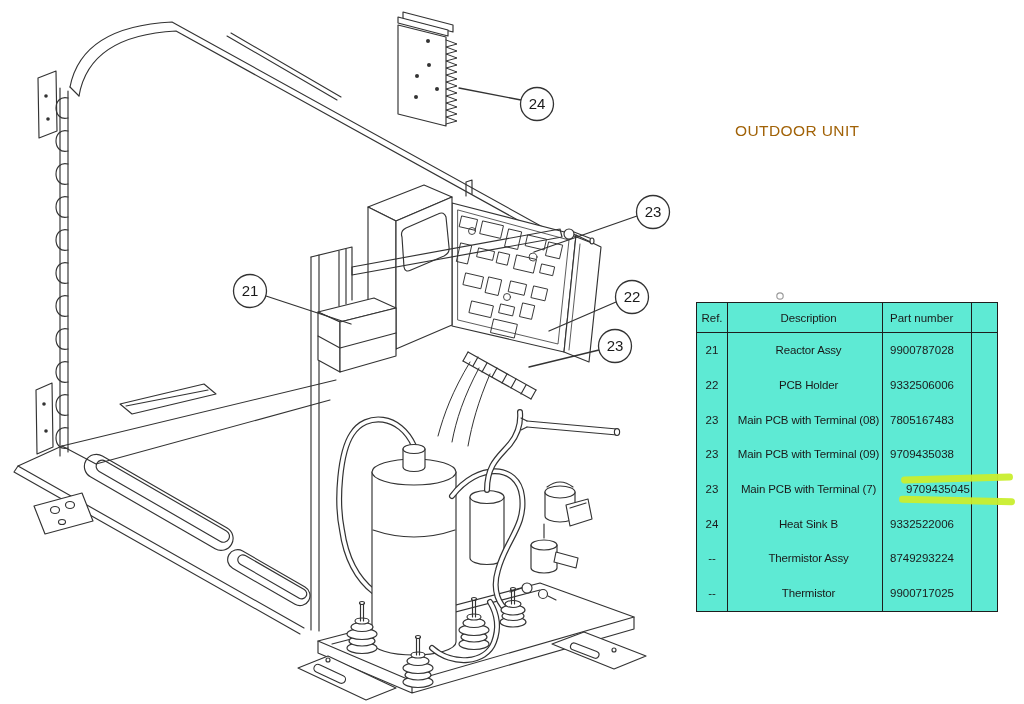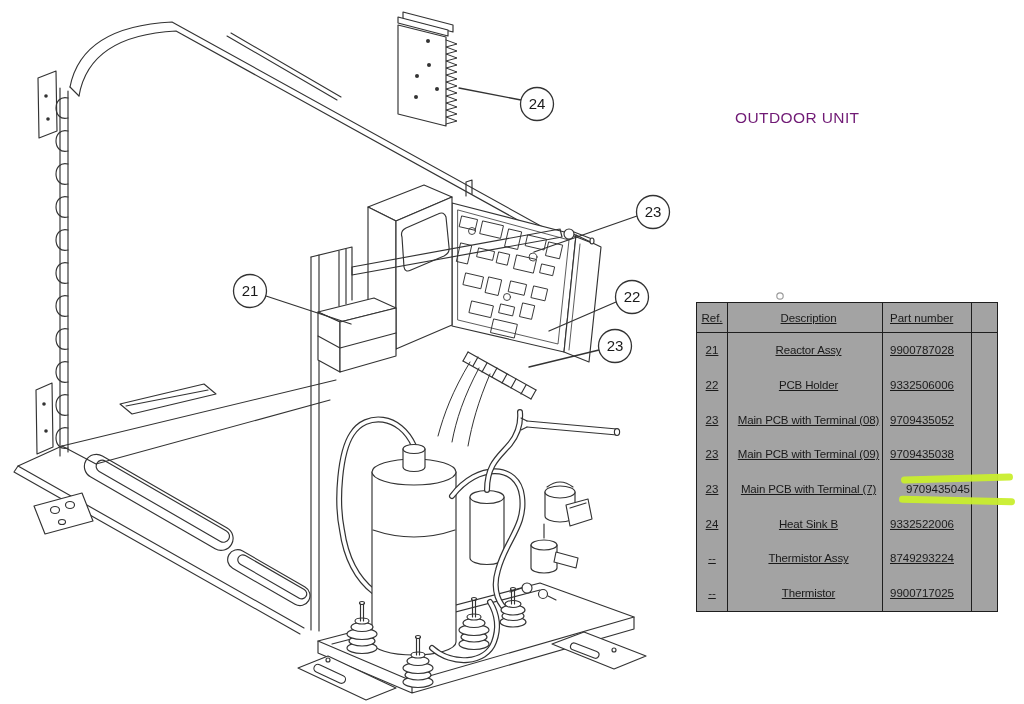--- a/index.html
+++ b/index.html
@@ -1,21 +1,21 @@
 <!DOCTYPE html>
 <html style="--marker: #c9ee2e;"><head>
 <meta charset="utf-8">
 <style>
   html,body{margin:0;padding:0;background:#ffffff;}
   #page{position:relative;width:1024px;height:704px;background:#fff;overflow:hidden;
         font-family:"Liberation Sans",sans-serif;color:#1a1a1a;}
   #art{position:absolute;left:0;top:0;}
-  #unit-title{position:absolute;left:735px;top:109px;font-size:15.5px;letter-spacing:.4px;color:#701a75;white-space:nowrap;}
+  #unit-title{position:absolute;left:735px;top:122px;font-size:15.5px;letter-spacing:.4px;color:#a16207;white-space:nowrap;}
   #parts{position:absolute;left:696px;top:302px;}
-  table.parts{border-collapse:collapse;table-layout:fixed;width:301px;background:#a3a3a3;text-decoration:underline;}
+  table.parts{border-collapse:collapse;table-layout:fixed;width:301px;background:#5eead4;}
   table.parts, table.parts th, table.parts td{border:0;}
   table.parts{border:1.6px solid #1e1e1e;}
   table.parts col.c-ref{width:31px;} table.parts col.c-desc{width:155px;}
   table.parts col.c-part{width:89px;} table.parts col.c-empty{width:26px;}
   table.parts thead th{height:27px;font-weight:400;font-size:11.5px;vertical-align:middle;
      border-bottom:1.6px solid #1e1e1e;}
   table.parts tbody td{height:32.7px;font-size:11.5px;vertical-align:middle;}
   .b-l{border-left:1.2px solid #1e1e1e !important;}
   .t-ref{text-align:center;}
   .t-desc{text-align:center;padding-left:8px;letter-spacing:-0.15px;}
@@ -301,21 +301,21 @@
         </tr>
         <tr>
           <td class="t-ref">22</td>
           <td class="t-desc b-l">PCB Holder</td>
           <td class="t-part b-l"><span>9332506006</span></td>
           <td class="b-l"></td>
         </tr>
         <tr>
           <td class="t-ref">23</td>
           <td class="t-desc b-l">Main PCB with Terminal (08)</td>
-          <td class="t-part b-l"><span>9709435052</span></td>
+          <td class="t-part b-l"><span>7805167483</span></td>
           <td class="b-l"></td>
         </tr>
         <tr>
           <td class="t-ref">23</td>
           <td class="t-desc b-l">Main PCB with Terminal (09)</td>
           <td class="t-part b-l"><span>9709435038</span></td>
           <td class="b-l"></td>
         </tr>
         <tr>
           <td class="t-ref">23</td>

